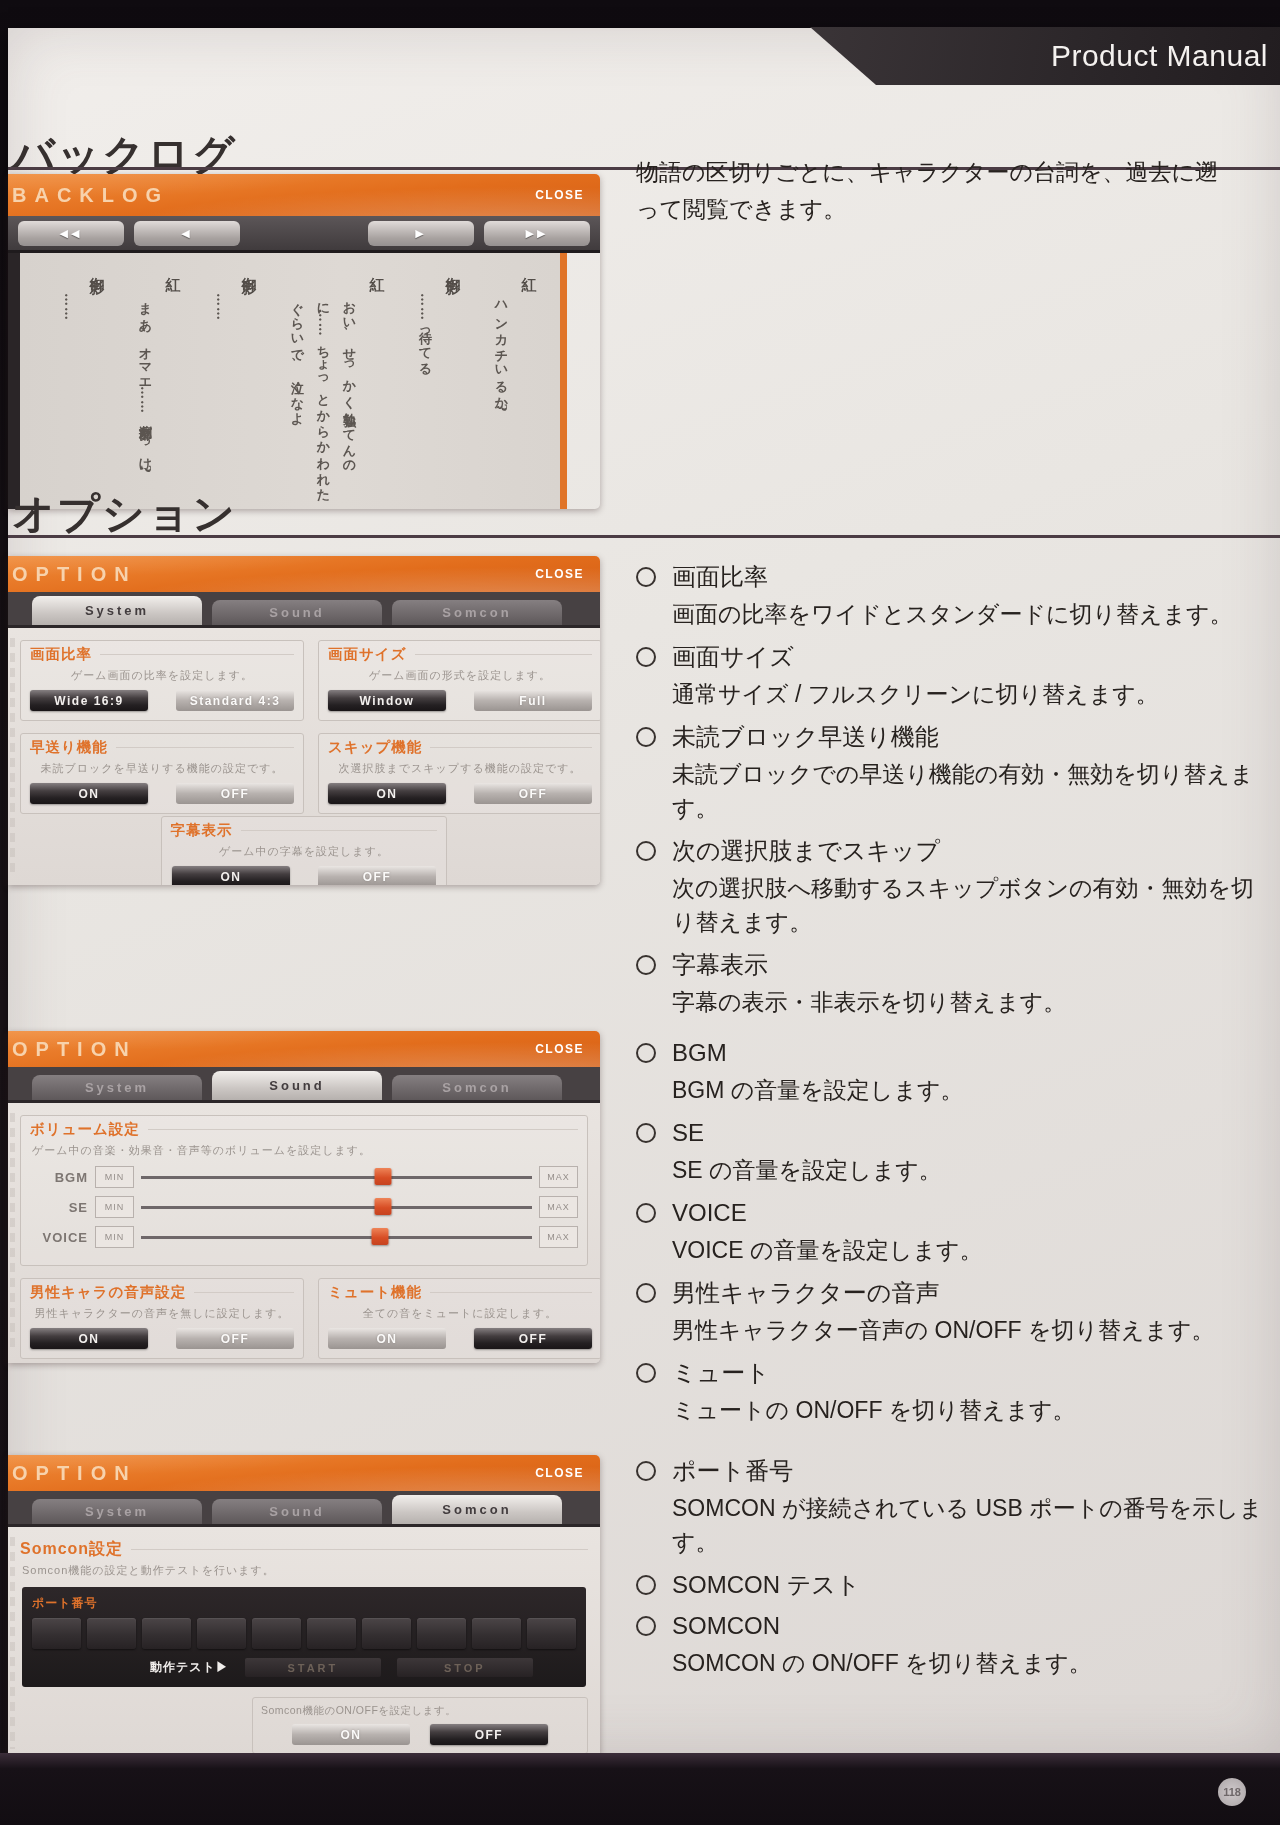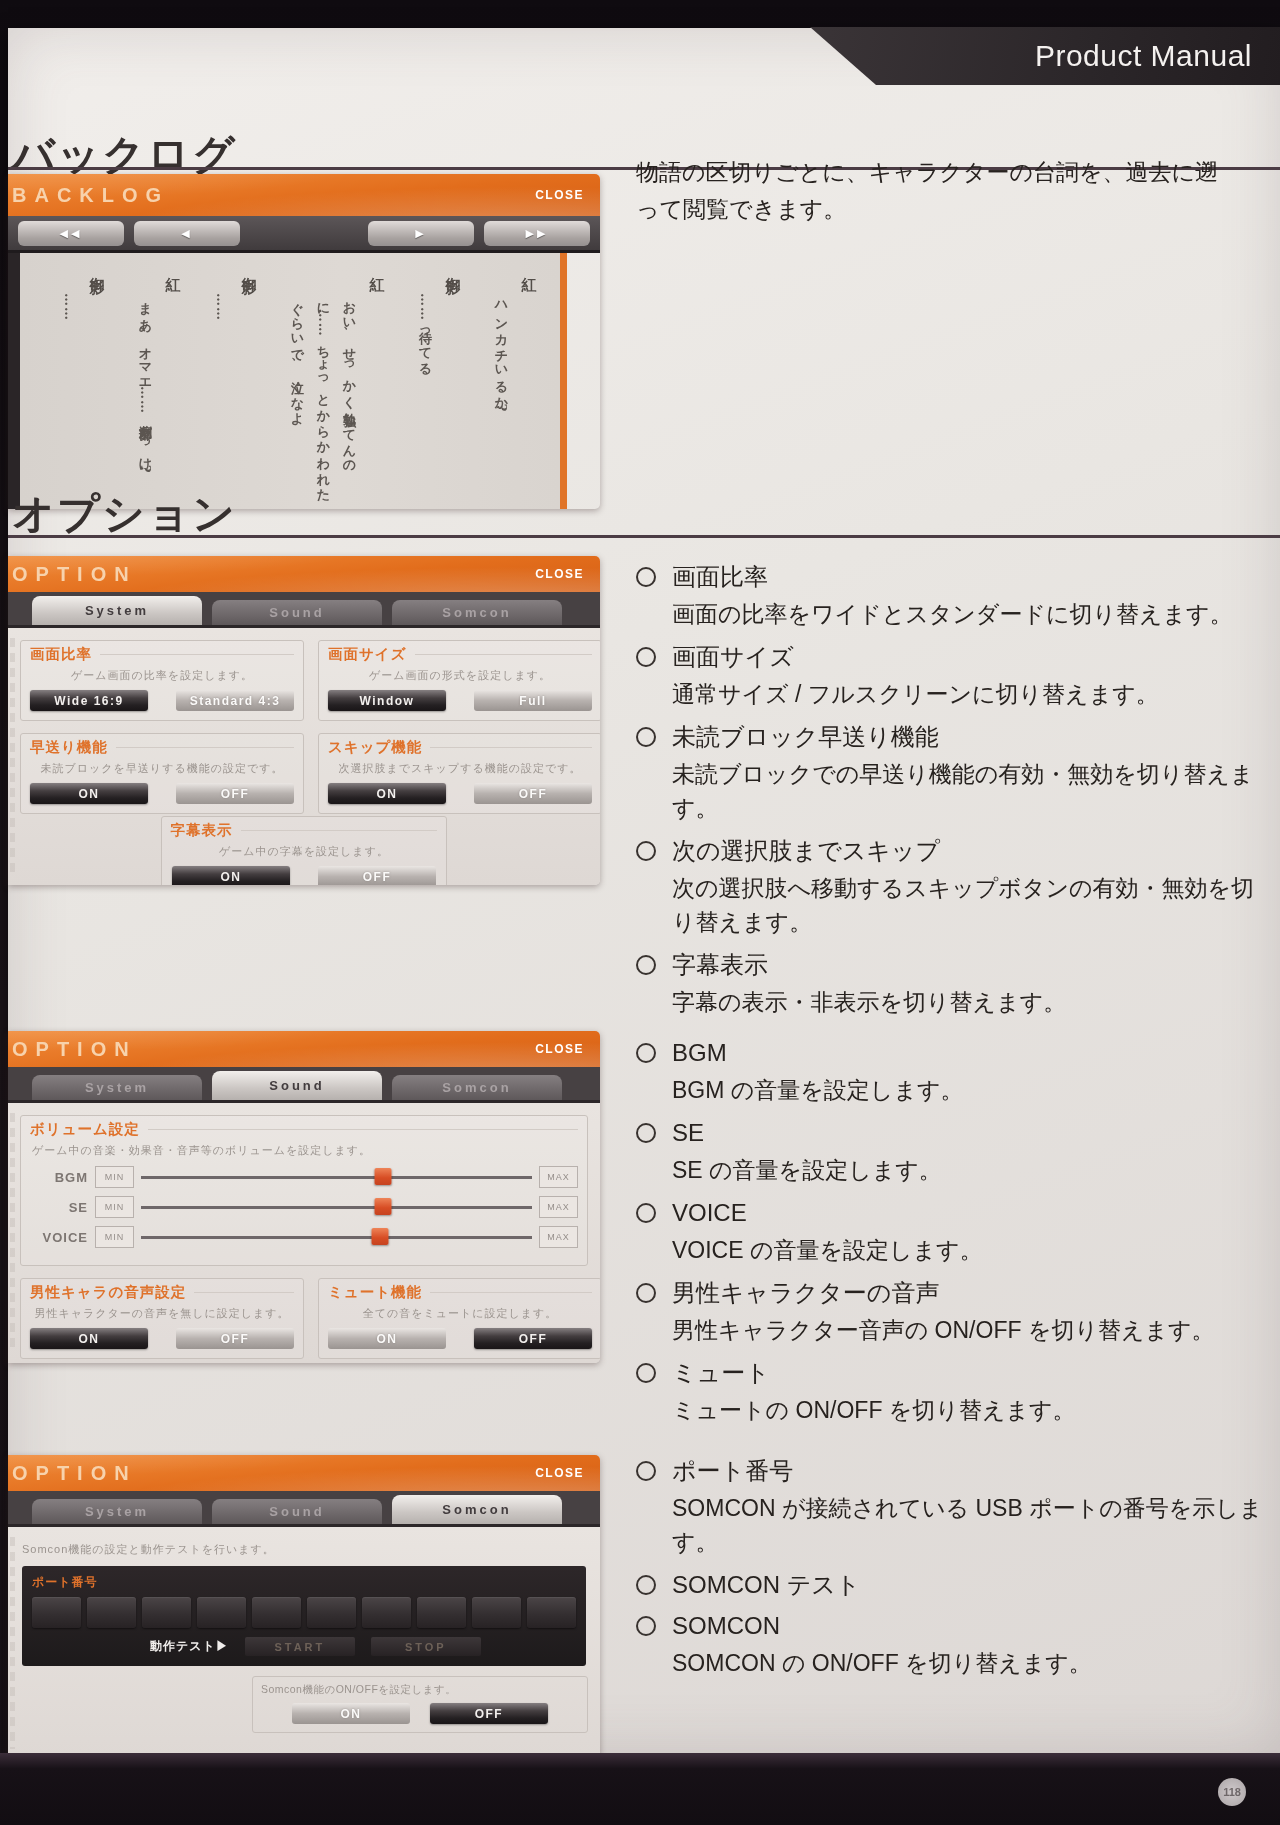--- a/index.html
+++ b/index.html
@@ -14,21 +14,21 @@
     position:absolute;left:8px;top:28px;width:1272px;height:1725px;
     background:linear-gradient(160deg,#f1eeeb 0%,#e9e6e2 38%,#ddd8d5 100%);
     box-shadow:inset 0 0 60px rgba(90,70,80,.18), 0 6px 18px rgba(0,0,0,.6);
   }
   .banner{
     position:absolute;top:-1px;right:0;width:470px;height:58px;
     background:linear-gradient(100deg,#3a3437 0%,#2b2629 60%,#221d20 100%);
     clip-path:polygon(0 0,100% 0,100% 100%,66px 100%);
     display:flex;align-items:center;justify-content:flex-end;
   }
-  .banner-text{color:#f4f1ef;font-size:30px;letter-spacing:.5px;padding-right:28px;font-weight:500;}
+  .banner-text{color:#f4f1ef;font-size:30px;letter-spacing:.5px;padding-right:12px;font-weight:500;}
   .sec-heading{position:absolute;left:4px;font-size:42px;font-weight:600;color:#36302f;letter-spacing:2px;}
   .rule{position:absolute;left:0;width:100%;height:3px;background:#4b3c44;}
 
   
   .shot{
     position:absolute;left:0;width:592px;overflow:hidden;border-radius:0 5px 5px 0;
     box-shadow:0 2px 6px rgba(60,40,40,.35);
   }
   .shot-header{height:42px;position:relative;display:flex;align-items:center;
     background:linear-gradient(175deg,#f08a38 0%,#e26d1c 55%,#d65f14 100%);}
@@ -95,21 +95,21 @@
   .sndgrid{display:grid;grid-template-columns:1.08fr 1fr;gap:14px;}
 
   
   .console{background:linear-gradient(#2d2729,#1d1a1b);border-radius:3px;padding:8px 10px 10px;margin:9px 2px 10px;}
   .port-label{color:#df722b;font-size:12px;font-weight:bold;letter-spacing:1px;margin-bottom:6px;}
   .keys{display:flex;gap:6px;}
   .key{flex:1;height:31px;border-radius:3px;background:linear-gradient(#4b4547,#342f31 55%,#272224);
     box-shadow:inset 0 1px 1px rgba(255,255,255,.08),0 1px 2px rgba(0,0,0,.5);}
   .testrow{display:flex;align-items:center;gap:16px;margin-top:9px;padding-left:118px;}
   .test-label{color:#f1eeec;font-size:12px;font-weight:bold;letter-spacing:1px;}
-  .console-btn{width:110px;height:19px;border-radius:2px;display:flex;align-items:center;justify-content:center;
+  .console-btn{width:136px;height:19px;border-radius:2px;display:flex;align-items:center;justify-content:center;
     background:linear-gradient(#3d3739,#272224);color:#6d6158;font-size:11px;font-weight:bold;letter-spacing:3px;}
   .onoff-group{width:56%;margin-left:auto;border:1px solid #c8c1bc;border-radius:3px;padding:6px 8px 8px;}
   .onoff-desc{font-size:10.5px;color:#9a938e;text-align:left;margin-bottom:6px;letter-spacing:.5px;}
 
   
   .bottom-band{position:absolute;left:0;right:0;top:1753px;height:72px;
     background:linear-gradient(180deg,#3c2e3a 0%,#171117 22%,#120d12 100%);}
   .page-badge{position:absolute;left:1218px;top:1778px;width:28px;height:28px;border-radius:50%;
     background:radial-gradient(#cfc9cb,#aaa4a6);display:flex;align-items:center;justify-content:center;
     color:#6e6769;font-size:11px;font-weight:bold;}
@@ -379,20 +379,24 @@
     <div class="shot-header" style="height:36px;">
       <span class="shot-title" style="margin-left:-6px;">OPTION</span>
       <span class="close-btn">CLOSE</span>
     </div>
     <div class="tabbar">
       <div class="tab">System</div>
       <div class="tab">Sound</div>
       <div class="tab active">Somcon</div>
     </div>
     <div class="panel" style="height:210px;">
+      <div class="group-head">
+          <span class="group-title" style="font-size:16px;">Somcon設定</span>
+          <span class="group-line"></span>
+        </div>
       <div class="group-desc" style="text-align:left;padding-left:2px;margin:3px 0 0;">Somcon機能の設定と動作テストを行います。</div>
       <div class="console">
         <div class="port-label">ポート番号</div>
         <div class="keys">
           <div class="key"></div>
           <div class="key"></div>
           <div class="key"></div>
           <div class="key"></div>
           <div class="key"></div>
           <div class="key"></div>

